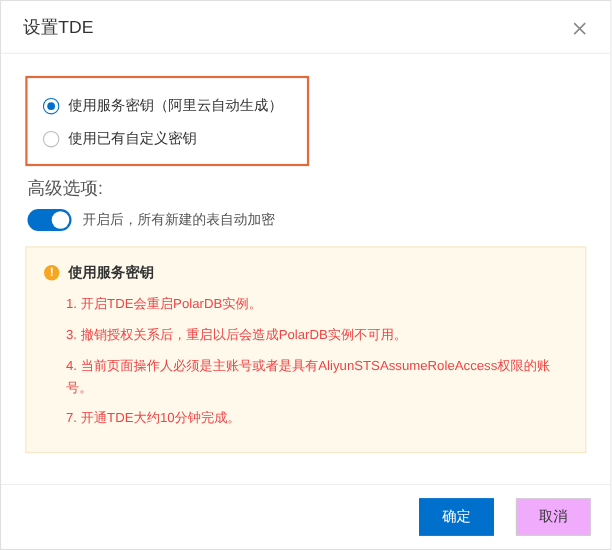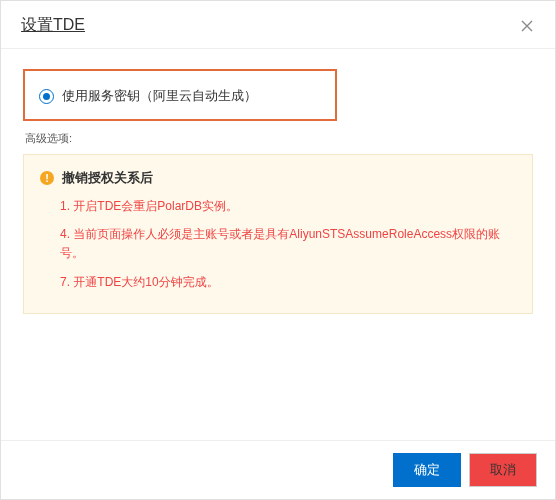--- a/index.html
+++ b/index.html
@@ -17,42 +17,41 @@
     height: 500px;
     display: flex;
     flex-direction: column;
   }
   .header {
     display: flex;
     justify-content: space-between;
     align-items: center;
     padding: 14px 20px 12px 20px;
     border-bottom: 1px solid #eee;
-    text-decoration: underline;
   }
   .title {
     font-size: 16px;
     color: #333;
     font-weight: 500;
   }
   .close-icon {
     cursor: pointer;
     color: #888;
     display: flex;
     align-items: center;
   }
   .body {
     flex: 1;
     padding: 20px 22px 0 22px;
     overflow: auto;
   }
   .radio-group {
     border: 2px solid #e36a3a;
     padding: 10px 14px 8px 14px;
-    width: 314px;
+    width: 258px;
     margin-bottom: 10px;
   }
   .radio-row {
     display: flex;
     align-items: center;
     gap: 8px;
     padding: 6px 0;
     cursor: pointer;
   }
   .radio {
@@ -73,21 +72,21 @@
     width: 7px;
     height: 7px;
     border-radius: 50%;
     background: #0070cc;
   }
   .radio-label {
     font-size: 13px;
     color: #333;
   }
   .adv-label {
-    font-size: 11px;
+    font-size: 16px;
     color: #555;
     margin: 6px 0 8px 2px;
   }
   .adv-row {
     display: flex;
     align-items: center;
     gap: 10px;
     margin-bottom: 14px;
     margin-left: 2px;
   }
@@ -151,28 +150,28 @@
     font-size: 12px;
     color: #ef4444;
     line-height: 1.6;
     margin: 9px 0;
   }
   .footer {
     border-top: 1px solid #eee;
     padding: 12px 18px;
     display: flex;
     justify-content: flex-end;
-    gap: 8px;
+    gap: 20px;
   }
   .btn {
     font-size: 13px;
     padding: 7px 20px;
     cursor: pointer;
     border: 1px solid #ccc;
-    background: #ef4444;
+    background: #f0abfc;
     color: #333;
   }
   .btn-primary {
     background: #0070cc;
     border-color: #0070cc;
     color: #fff;
   }
 </style>
 </head>
 <body>
@@ -188,31 +187,40 @@
     </div>
   </div>
 
   <div class="body">
 
     <div class="radio-group">
       <div class="radio-row">
         <span class="radio selected"></span>
         <span class="radio-label">使用服务密钥（阿里云自动生成）</span>
       </div>
+      <div class="radio-row">
+        <span class="radio"></span>
+        <span class="radio-label">使用已有自定义密钥</span>
+      </div>
     </div>
 
     <div class="adv-label">高级选项:</div>
+    <div class="adv-row">
+      <div class="toggle"></div>
+      <div class="toggle-text">开启后，所有新建的表自动加密</div>
+    </div>
 
     <div class="notice">
       <div class="notice-head">
         <span class="warn-icon">!</span>
-        <span class="notice-title">撤销授权关系后</span>
+        <span class="notice-title">使用服务密钥</span>
       </div>
       <ul class="notice-list">
         <li>1. 开启TDE会重启PolarDB实例。</li>
+        <li>3. 撤销授权关系后，重启以后会造成PolarDB实例不可用。</li>
         <li>4. 当前页面操作人必须是主账号或者是具有AliyunSTSAssumeRoleAccess权限的账号。</li>
         <li>7. 开通TDE大约10分钟完成。</li>
       </ul>
     </div>
 
   </div>
 
   <div class="footer">
     <button class="btn btn-primary">确定</button>
     <button class="btn">取消</button>

